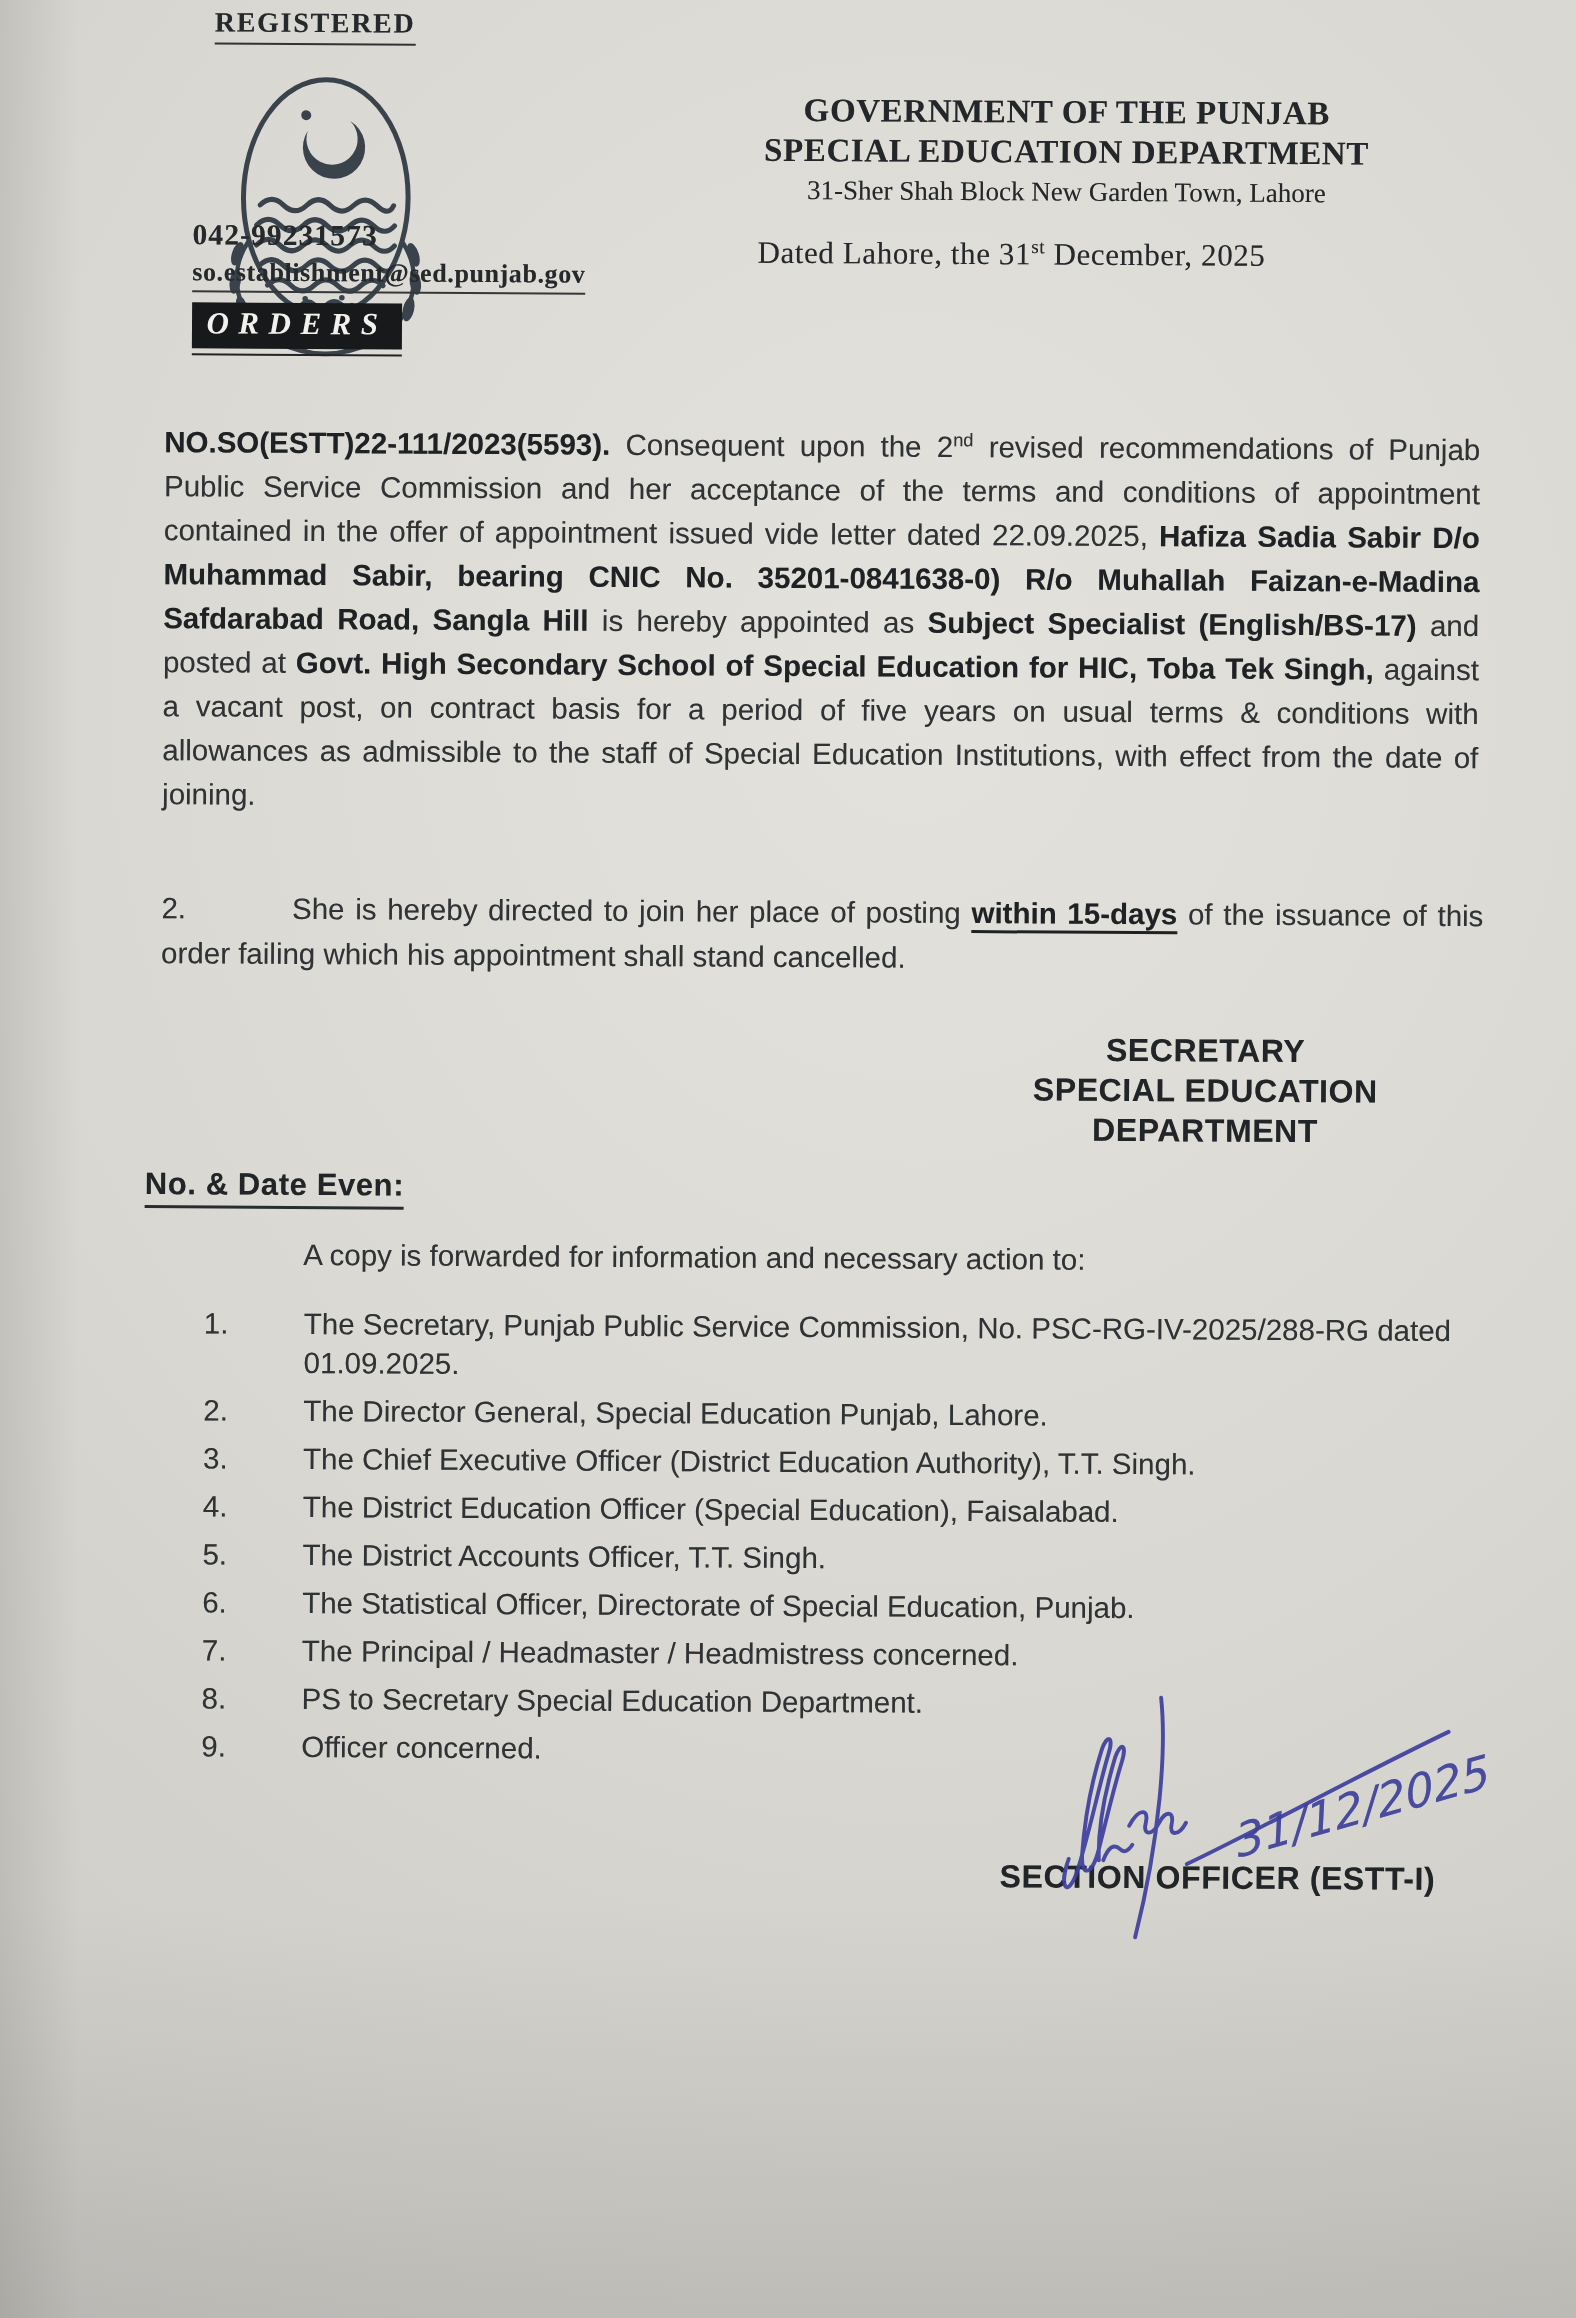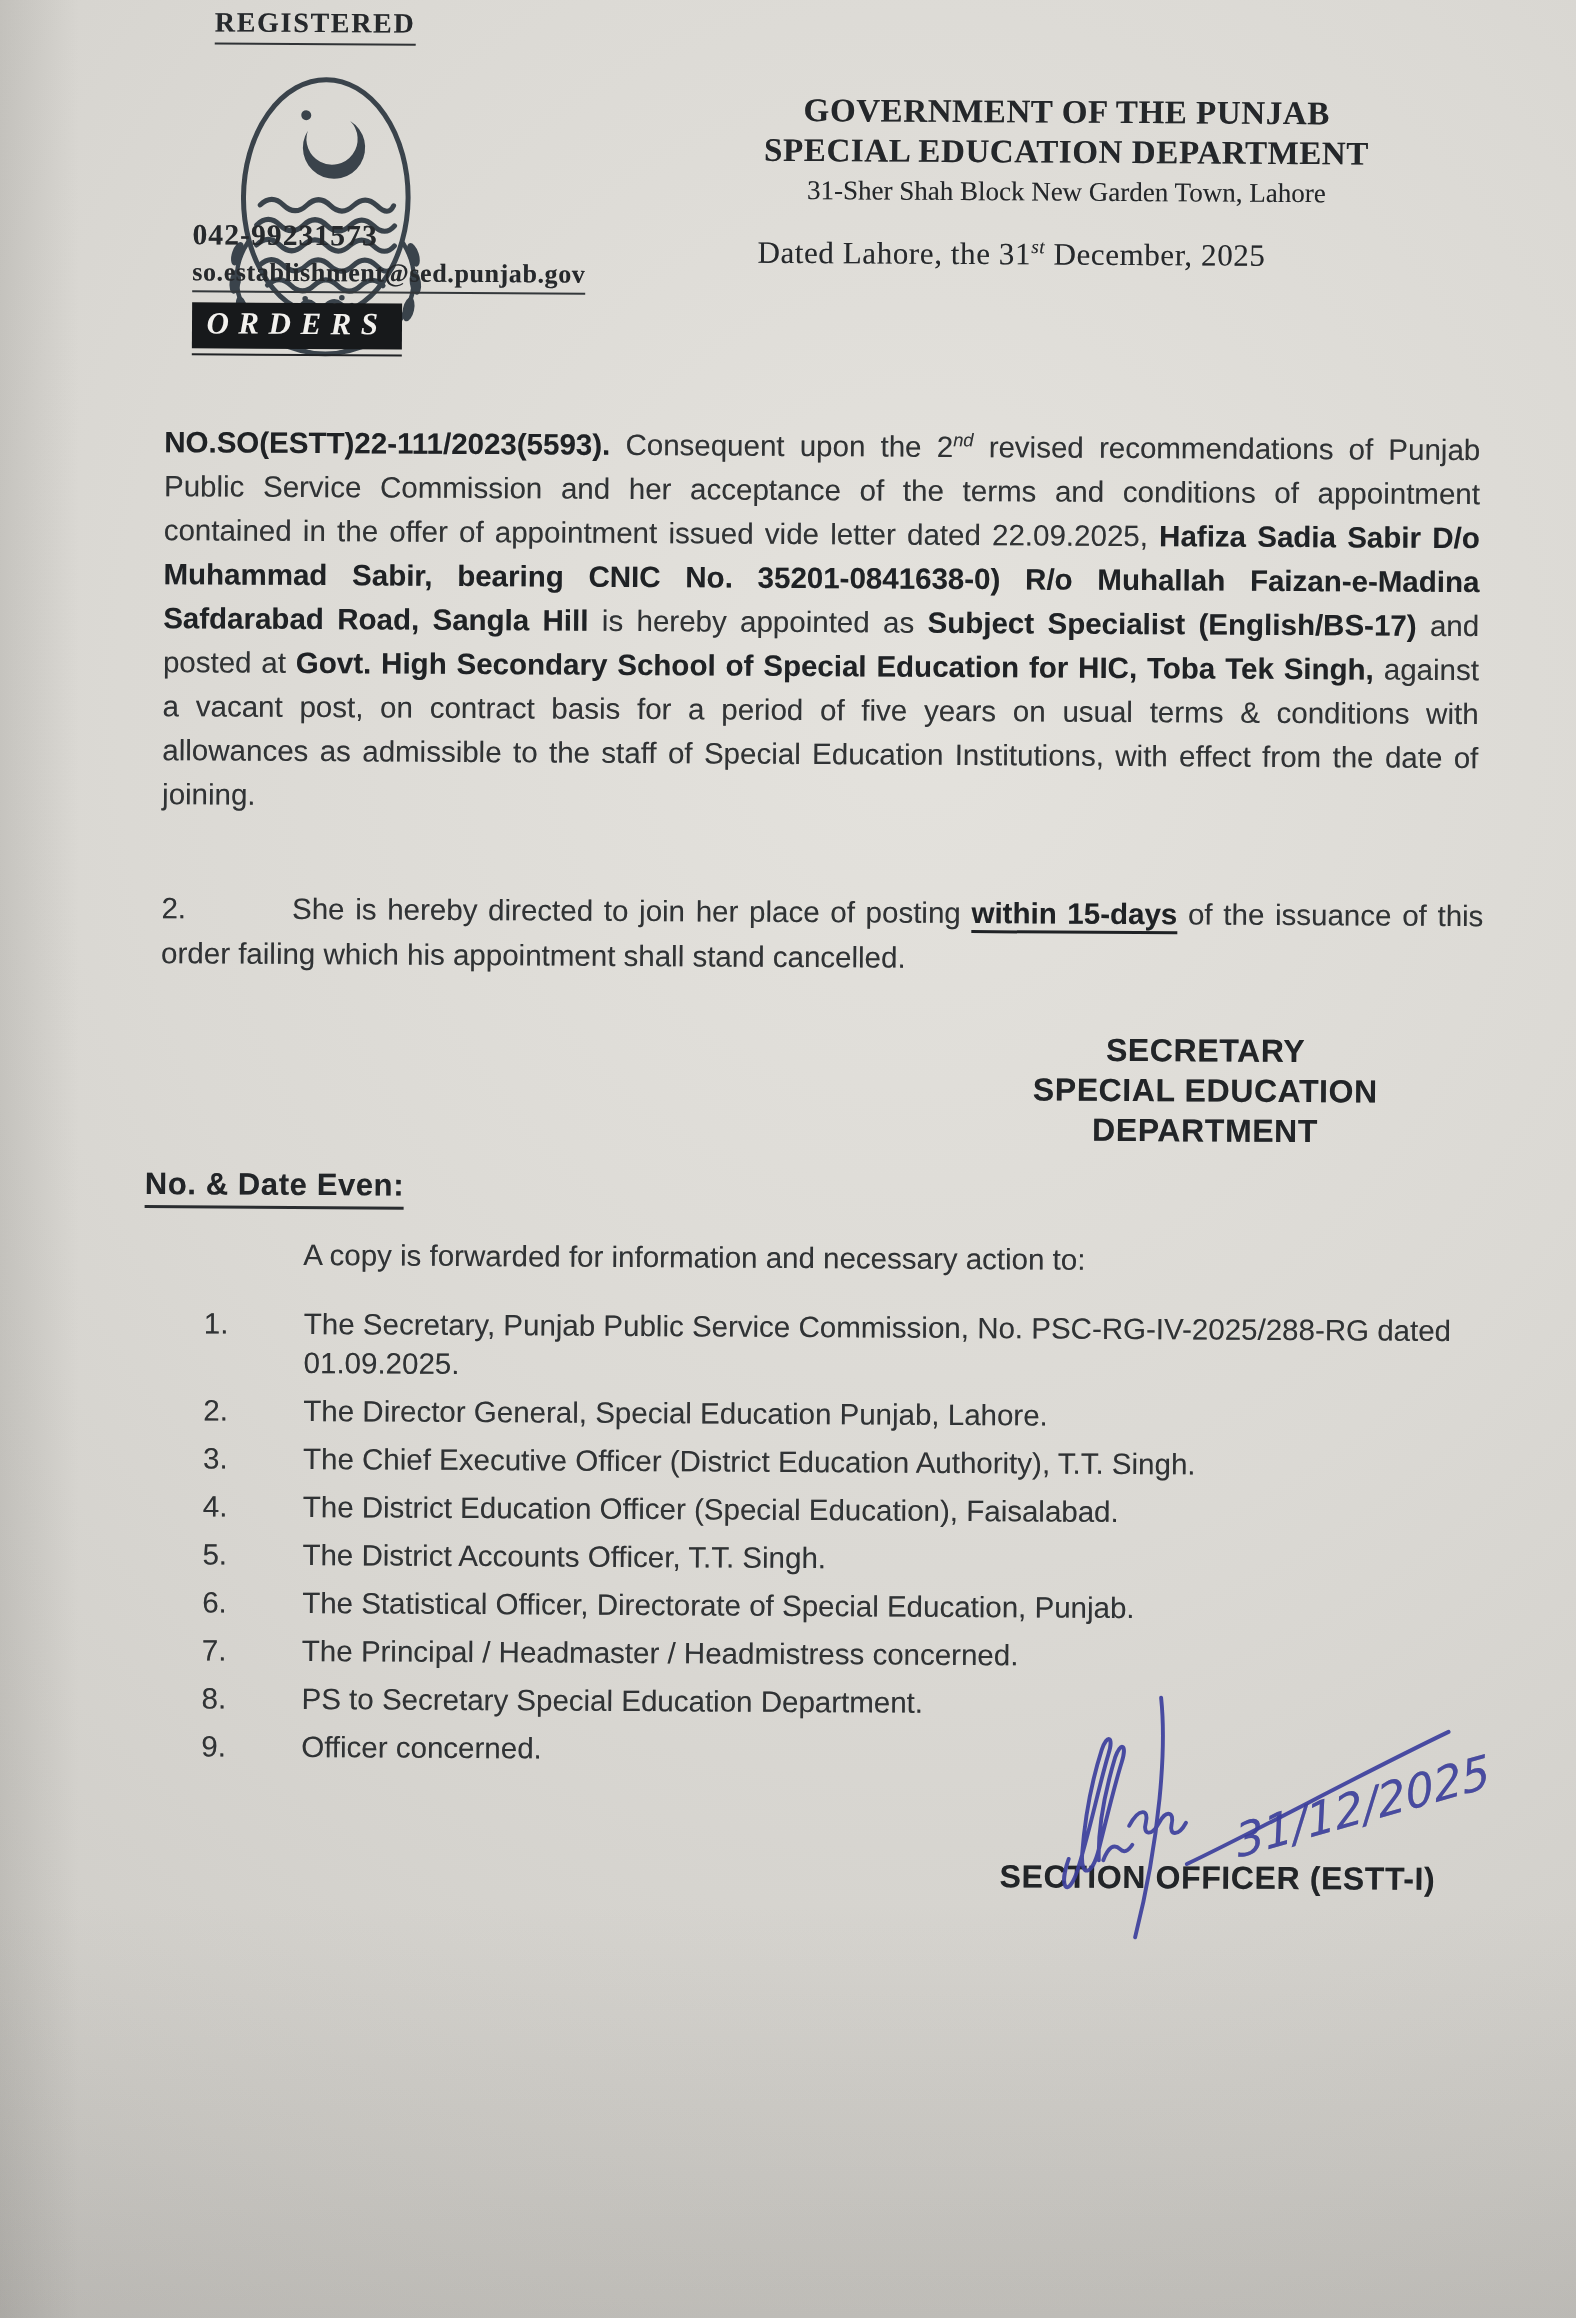--- a/index.html
+++ b/index.html
@@ -42,21 +42,21 @@
     position:absolute;left:719px;top:89px;width:697px;text-align:center;color:#24272a;
   }
   .head-block .gov{font-family:"Liberation Serif", serif;font-weight:bold;font-size:33px;line-height:40px;letter-spacing:0.6px;}
   .head-block .dept{font-family:"Liberation Serif", serif;font-weight:bold;font-size:33px;line-height:40px;letter-spacing:0.6px;}
   .head-block .addr{font-family:"Liberation Serif", serif;font-size:27px;line-height:35px;margin-top:3.3px;}
 
   .dated{
     position:absolute;left:759px;top:234px;
     font-family:"Liberation Serif", serif;font-size:31px;color:#26292c;letter-spacing:0.6px;
   }
-  sup.ord{font-size:.62em;vertical-align:super;line-height:0;font-style:italic;}
+  sup.ord{font-size:.62em;vertical-align:super;line-height:0;}
 
   .orders-wrap{
     position:absolute;left:194px;top:305px;display:inline-block;
     border-bottom:2.8px solid #212326;padding-bottom:5px;
   }
   .orders-box{
     background:#17191b;color:#f2f1ee;
     font-family:"Liberation Serif", serif;font-style:italic;font-weight:bold;
     font-size:31px;letter-spacing:9.5px;
     padding:3.3px 14.5px 6.7px 14.5px;

